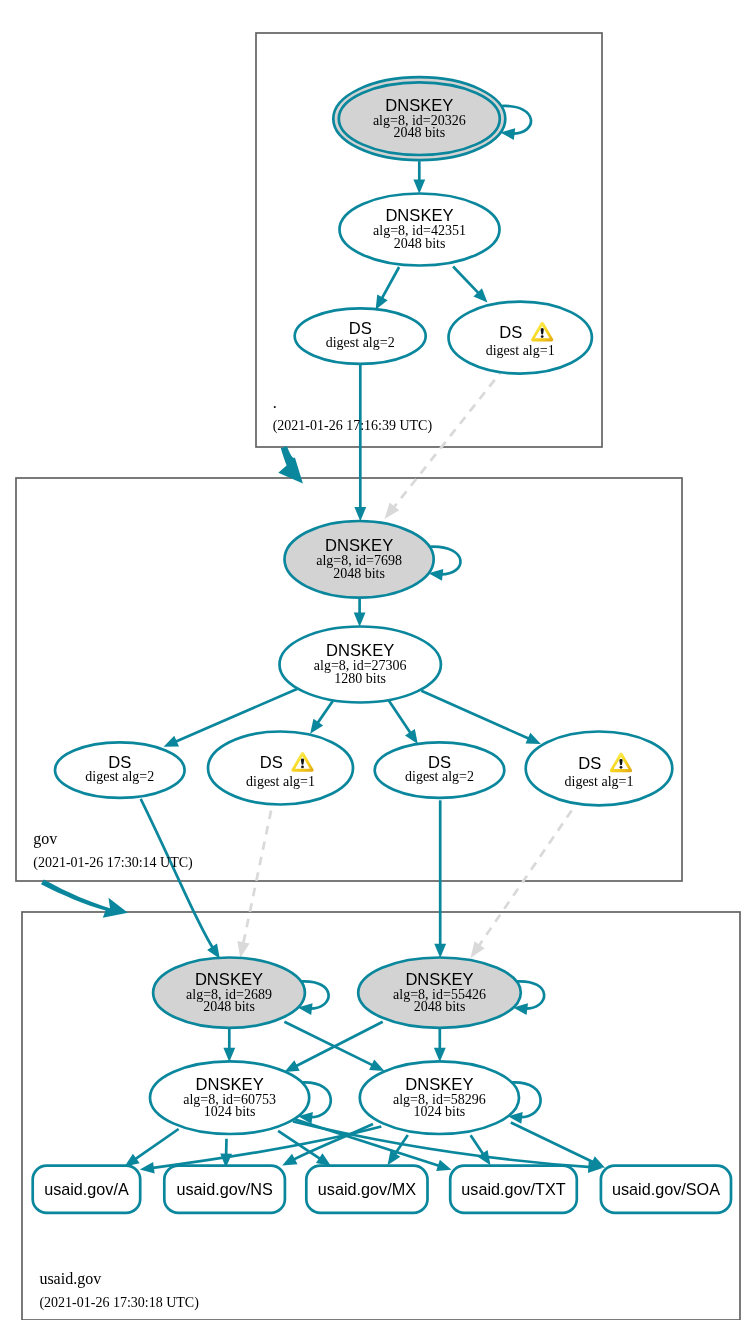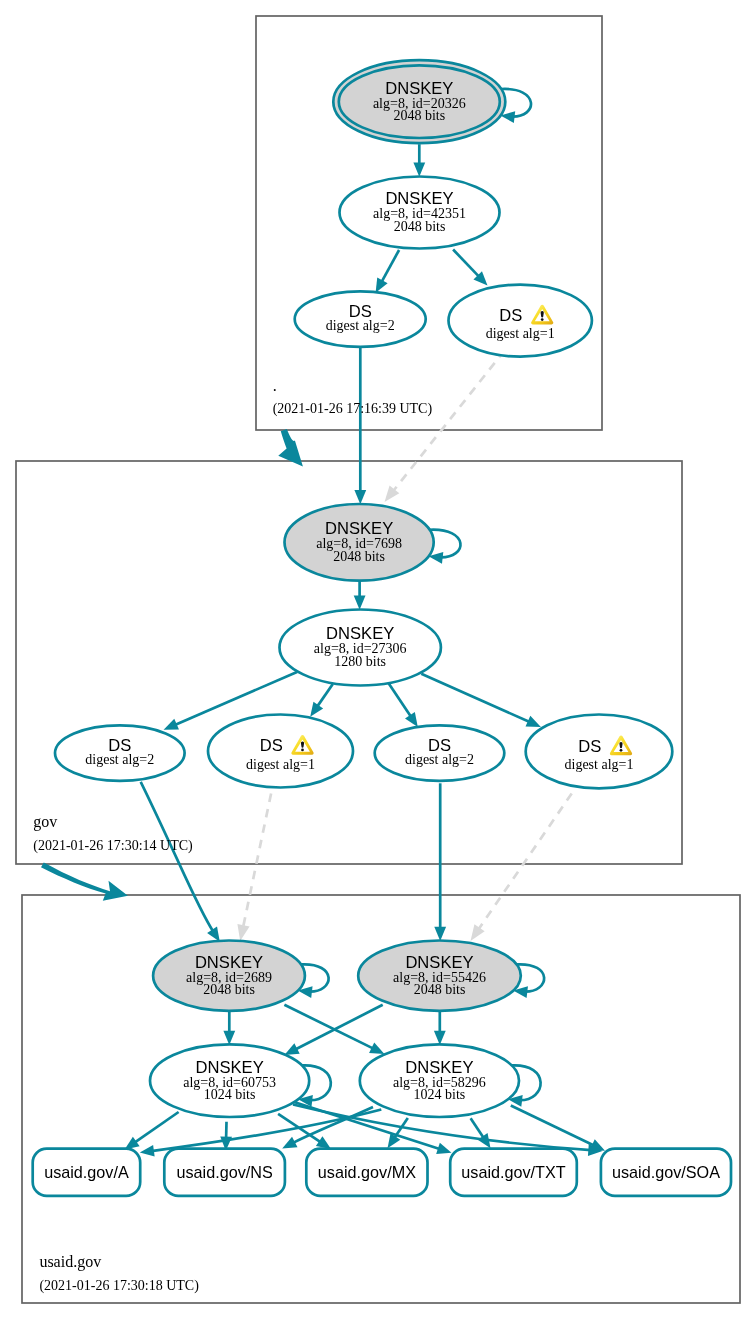--- a/index.html
+++ b/index.html
@@ -1,18 +1,18 @@
 <!DOCTYPE html>
 <html><head>
 <meta charset="utf-8">
 <title>DNSSEC Authentication Chain</title>
 <style>
   html,body{margin:0;padding:0;background:#ffffff;}
   body{width:756px;height:1320px;overflow:hidden;}
-  #root{position:relative;width:756px;height:936px;}
+  #root{position:relative;width:756px;height:936px;margin-top:17px;}
   svg{display:block;}
   text{white-space:pre;}
   .ttl{font-family:"Liberation Sans",sans-serif;font-size:16.6px;fill:#000000;}
   .sub{font-family:"Liberation Serif",serif;font-size:14px;fill:#000000;}
   .zlab{font-family:"Liberation Serif",serif;font-size:16px;fill:#000000;}
   .ztime{font-family:"Liberation Serif",serif;font-size:14px;fill:#000000;}
   .rr{font-family:"Liberation Sans",sans-serif;font-size:16.2px;fill:#000000;}
 </style>
 </head>
 <body>

